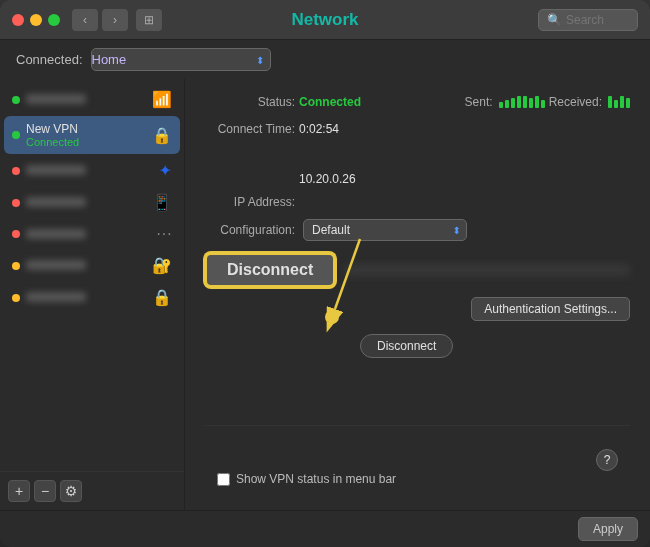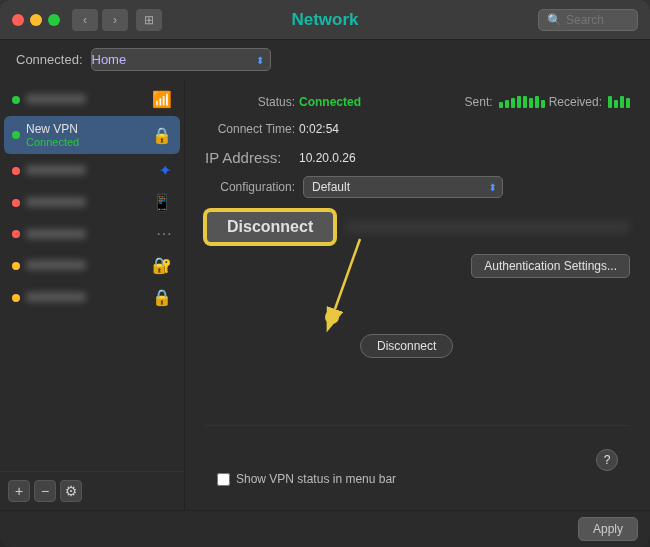--- a/index.html
+++ b/index.html
@@ -270,21 +270,21 @@
     }
     .config-select {
       background: #444;
       border: 1px solid #666;
       border-radius: 5px;
       color: #e0e0e0;
       font-size: 12px;
       padding: 3px 24px 3px 8px;
       appearance: none;
       cursor: pointer;
-      width: 200px;
+      width: 164px;
     }
     .config-select-wrap::after {
       content: '⬍';
       position: absolute;
       right: 6px;
       top: 50%;
       transform: translateY(-50%);
       color: #5599ff;
       font-size: 10px;
       pointer-events: none;
@@ -517,21 +517,21 @@
         <div style="display:flex; flex-direction:column; gap:13px;">
           <div style="display:flex; gap:4px; align-items:center;">
             <span style="color:#aaa;font-size:12px;text-align:right;min-width:90px;">Status:</span>
             <span style="color:#27c93f;font-size:12px;font-weight:700;">Connected</span>
           </div>
           <div style="display:flex; gap:4px; align-items:center;">
             <span style="color:#aaa;font-size:12px;text-align:right;min-width:90px;">Connect Time:</span>
             <span style="color:#e0e0e0;font-size:12px;">0:02:54</span>
           </div>
           <div style="display:flex; gap:4px; align-items:center;">
-            <span style="color:#aaa;font-size:15px;text-align:left;min-width:90px;">IP Address:</span>
+            <span style="color:#aaa;font-size:12px;text-align:right;min-width:90px;margin-top:46px;">IP Address:</span>
             <span style="color:#e0e0e0;font-size:12px;">10.20.0.26</span>
           </div>
         </div>
         <div style="display:flex; flex-direction:row; gap:4px; align-items:flex-start;">
           <div style="display:flex; gap:6px; align-items:center;">
             <span style="color:#aaa;font-size:12px;">Sent:</span>
             <div style="display:flex; gap:2px; align-items:flex-end; height:12px;">
               <div style="width:4px;height:6px;background:#27c93f;border-radius:1px;"></div>
               <div style="width:4px;height:8px;background:#27c93f;border-radius:1px;"></div>
               <div style="width:4px;height:10px;background:#27c93f;border-radius:1px;"></div>

